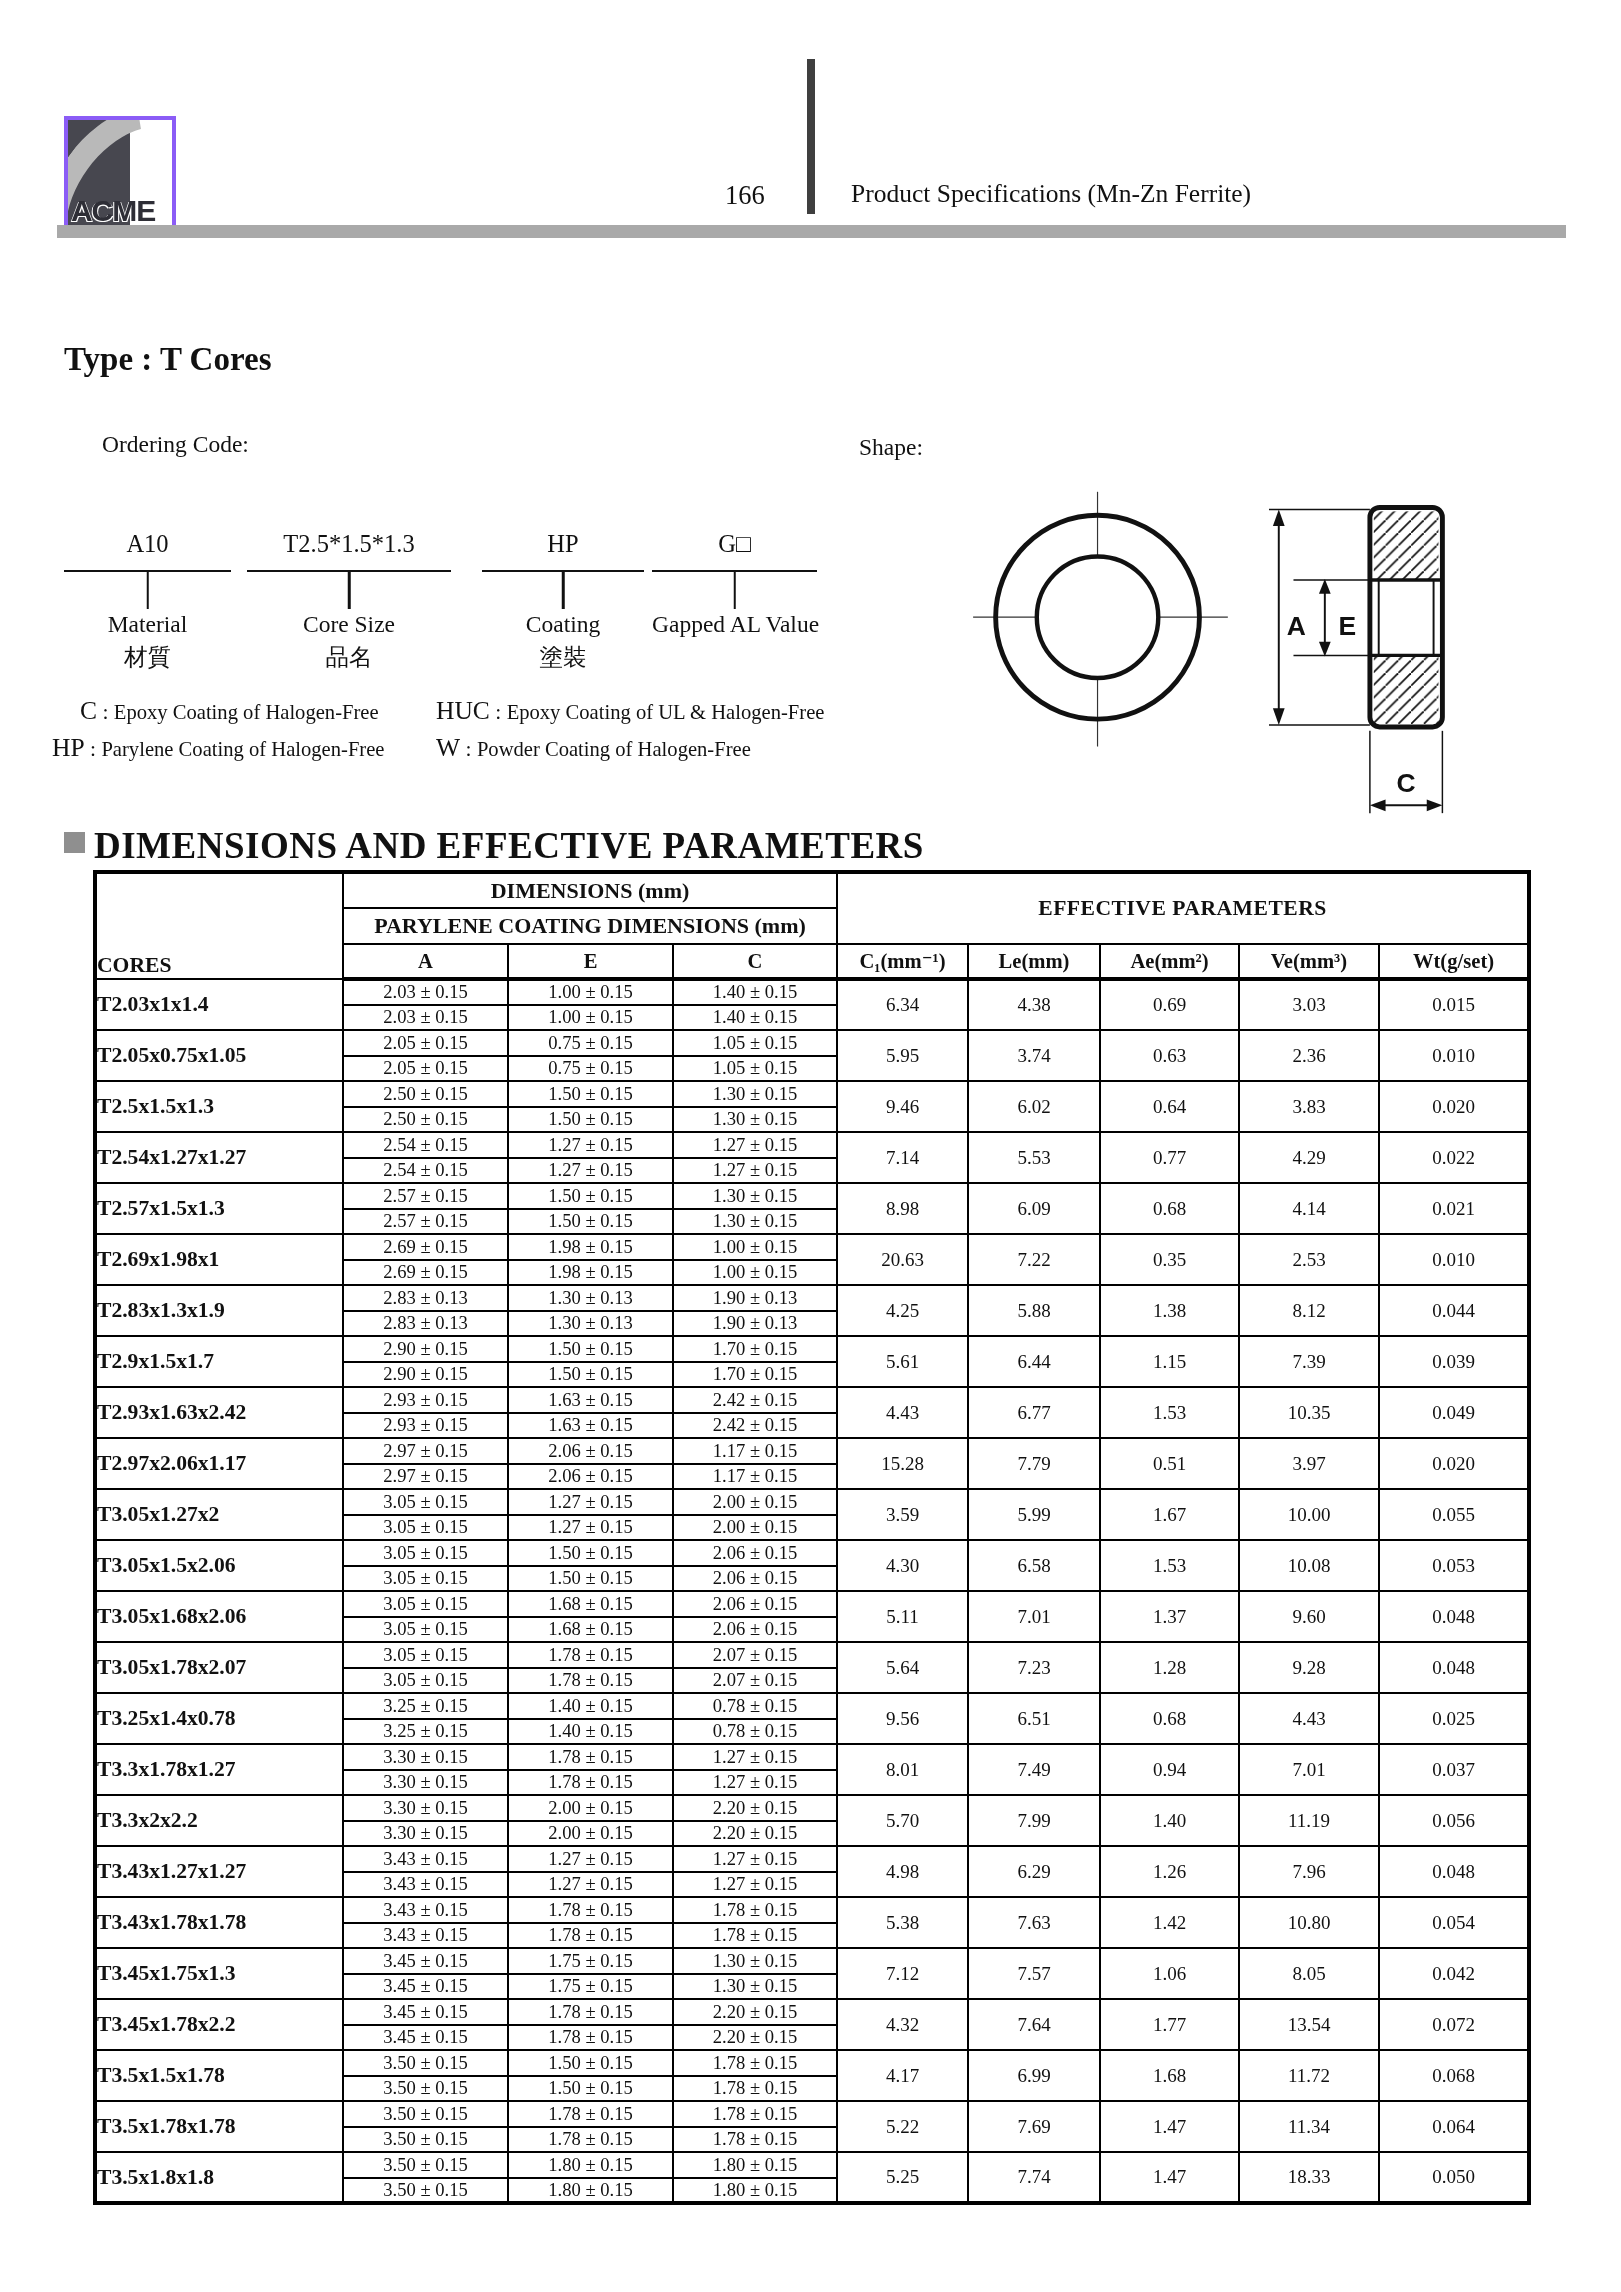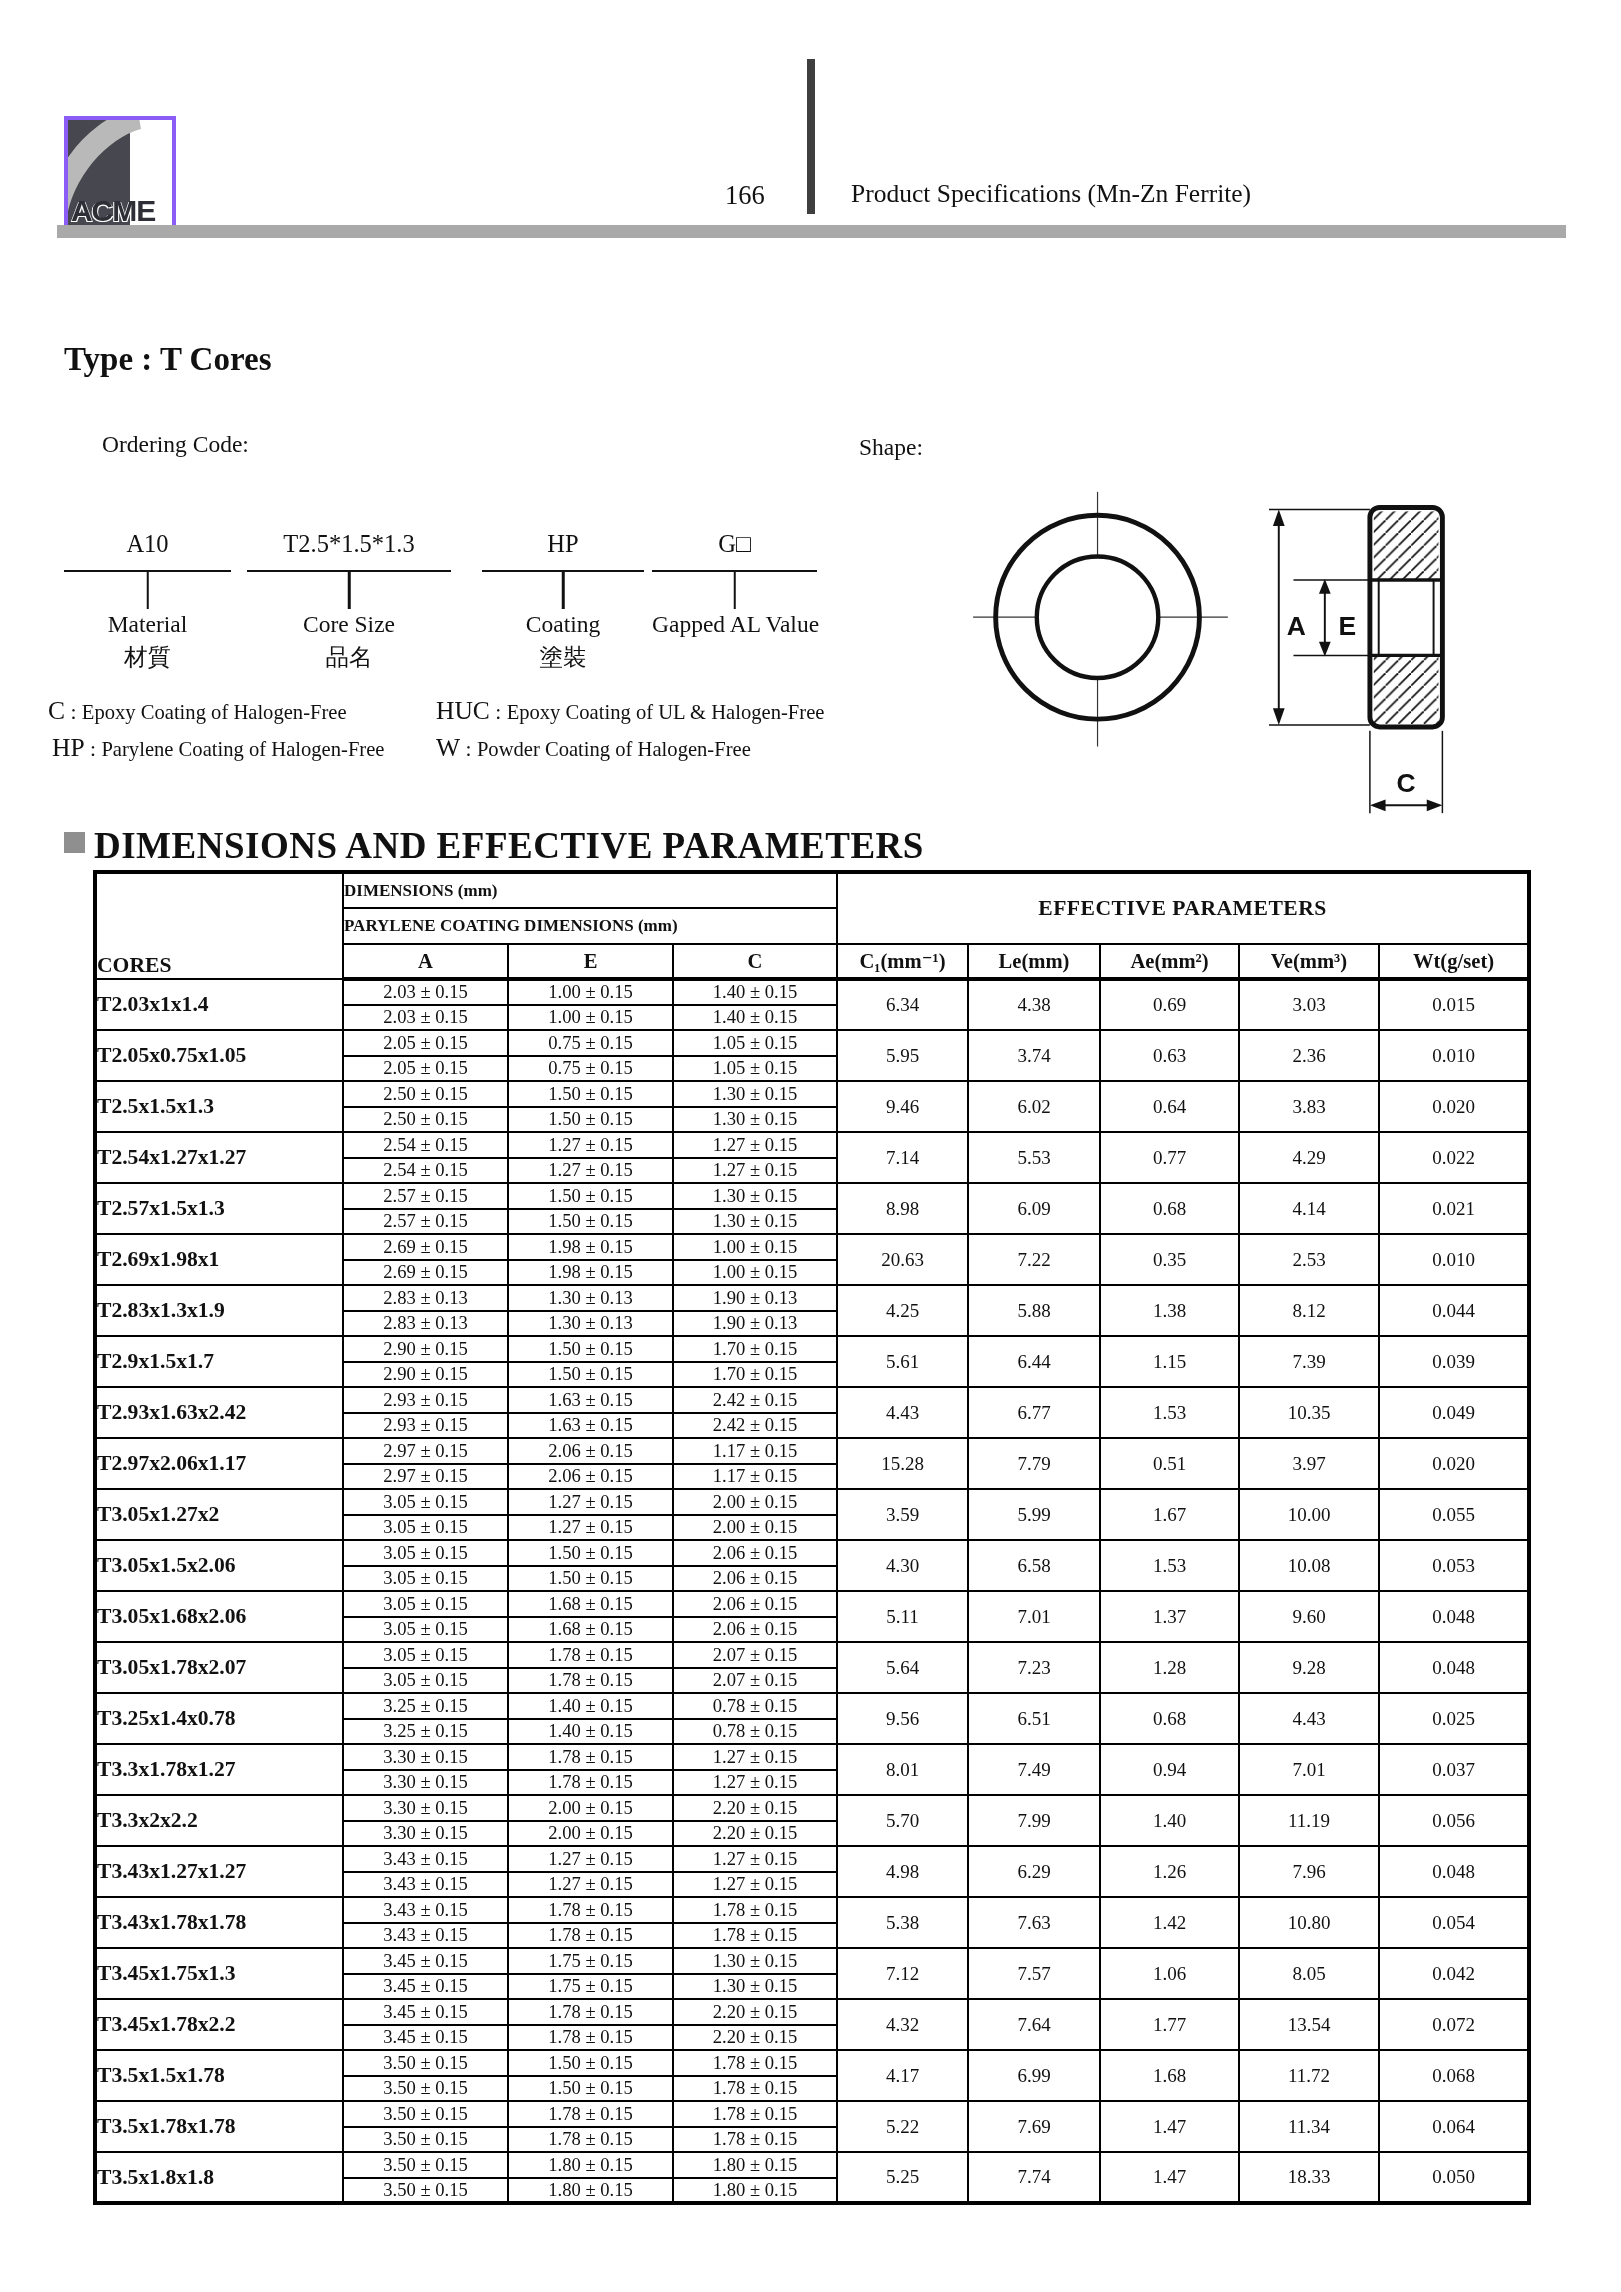--- a/index.html
+++ b/index.html
@@ -46,21 +46,21 @@
   .sec-bullet{left:64px;top:832px;width:20.6px;height:20.6px;background:#8f8f8f;}
   .sec-title{left:94px;top:824px;font-size:37px;font-weight:bold;letter-spacing:0.5px;}
 
   
   .tbl-wrap{left:93px;top:870px;}
   table.cores{border-collapse:collapse;table-layout:fixed;width:1434px;border:4.9px solid #000;}
   table.cores th,table.cores td{border:2px solid #000;padding:0;}
   tr.h1{height:36px;} tr.h2{height:36px;} tr.h3{height:35px;}
   th{font-weight:bold;}
   .cores-h{vertical-align:bottom;text-align:left;padding:0 0 2.9px 5.9px;font-size:21.6px;}
-  .dims-h,.pary-h{text-align:left;font-size:17px;}
+  .dims-h,.pary-h{text-align:center;font-size:22px;}
   .eff-h{text-align:center;font-size:21.6px;letter-spacing:0.5px;}
   tr.h3 th{font-size:20.6px;text-align:center;border-bottom:4.9px solid #000;}
   tr.body-row{height:25.5px;}
   td.gs{border-top:4.9px solid #000;}
   td.cores-c{text-align:left;padding-left:6.9px;font-weight:bold;font-size:21.6px;}
   td.dim-c{text-align:center;font-size:18.6px;}
   td.param-c{text-align:center;font-size:19px;}
 
   
   .shape-svg{left:965px;top:482px;}
@@ -107,21 +107,21 @@
   <div class="oc-cn">塗裝</div>
 </div>
 <div class="oc-item" style="left:652px;width:165px;">
   <div class="oc-code">G□</div>
   <div class="oc-rule">
       <div class="oc-tick"></div>
     </div>
   <div class="oc-word">Gapped AL Value</div>
 </div>
 
-<div class="lg-line" style="left:48px;top:696px;">
+<div class="lg-line" style="left:80px;top:696px;">
   <span class="lg-prefix">C</span><span class="lg-sep"> : </span><span class="lg-text">Epoxy Coating of Halogen-Free</span>
 </div>
 <div class="lg-line" style="left:436px;top:696px;">
   <span class="lg-prefix">HUC</span><span class="lg-sep"> : </span><span class="lg-text">Epoxy Coating of UL &amp; Halogen-Free</span>
 </div>
 <div class="lg-line" style="left:52px;top:733px;">
   <span class="lg-prefix">HP</span><span class="lg-sep"> : </span><span class="lg-text">Parylene Coating of Halogen-Free</span>
 </div>
 <div class="lg-line" style="left:436px;top:733px;">
   <span class="lg-prefix">W</span><span class="lg-sep"> : </span><span class="lg-text">Powder Coating of Halogen-Free</span>

